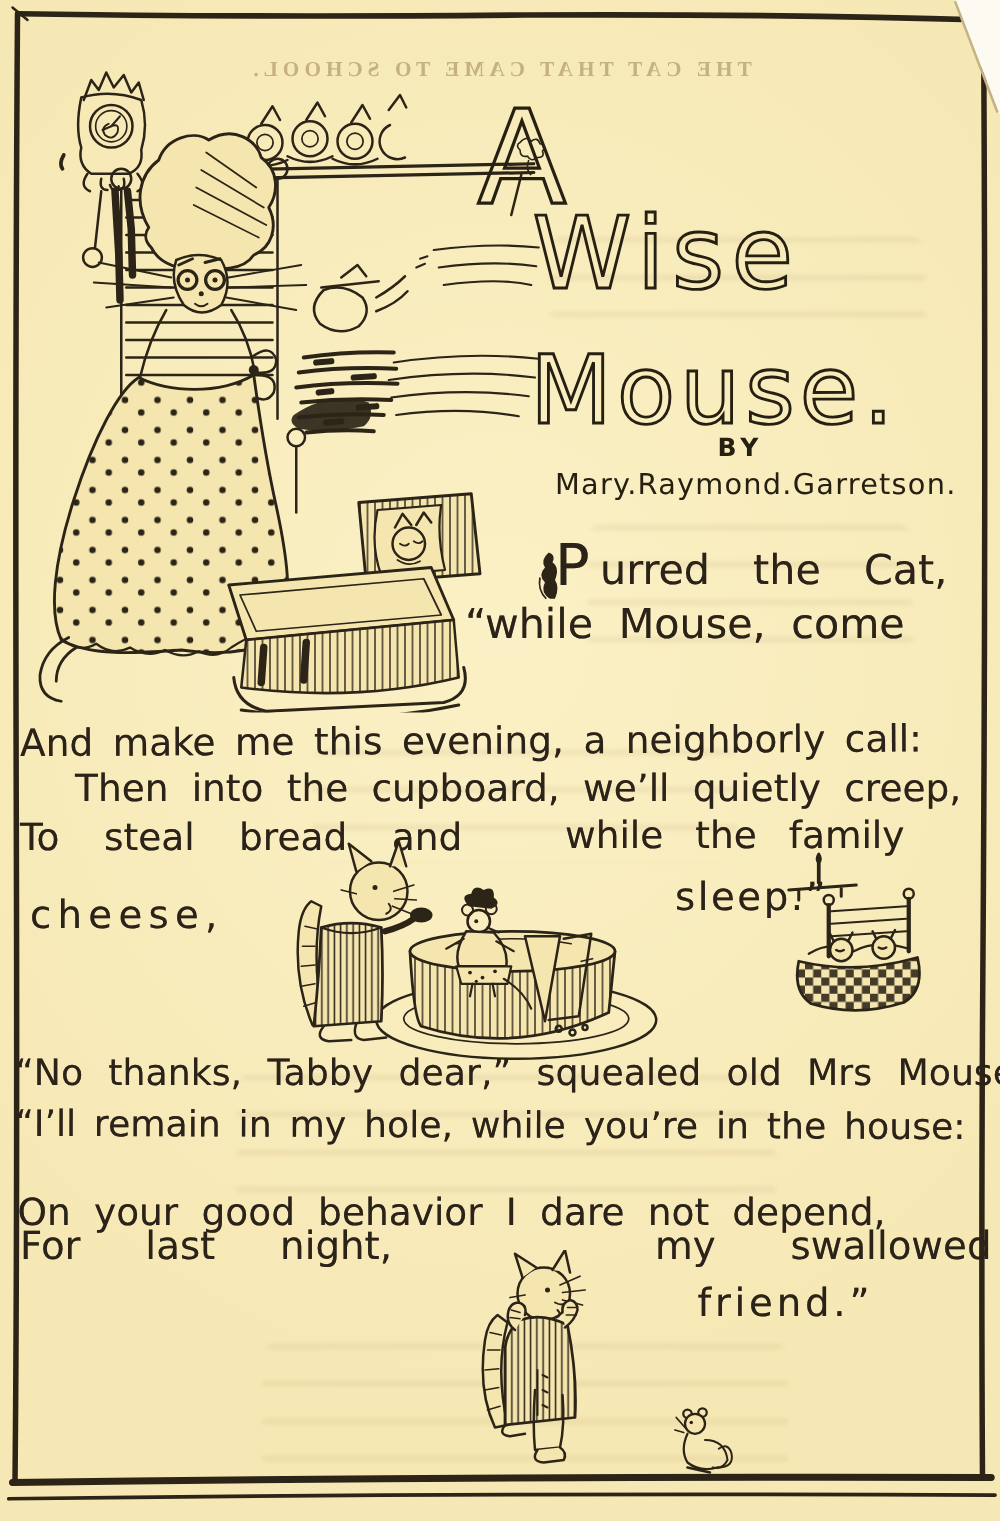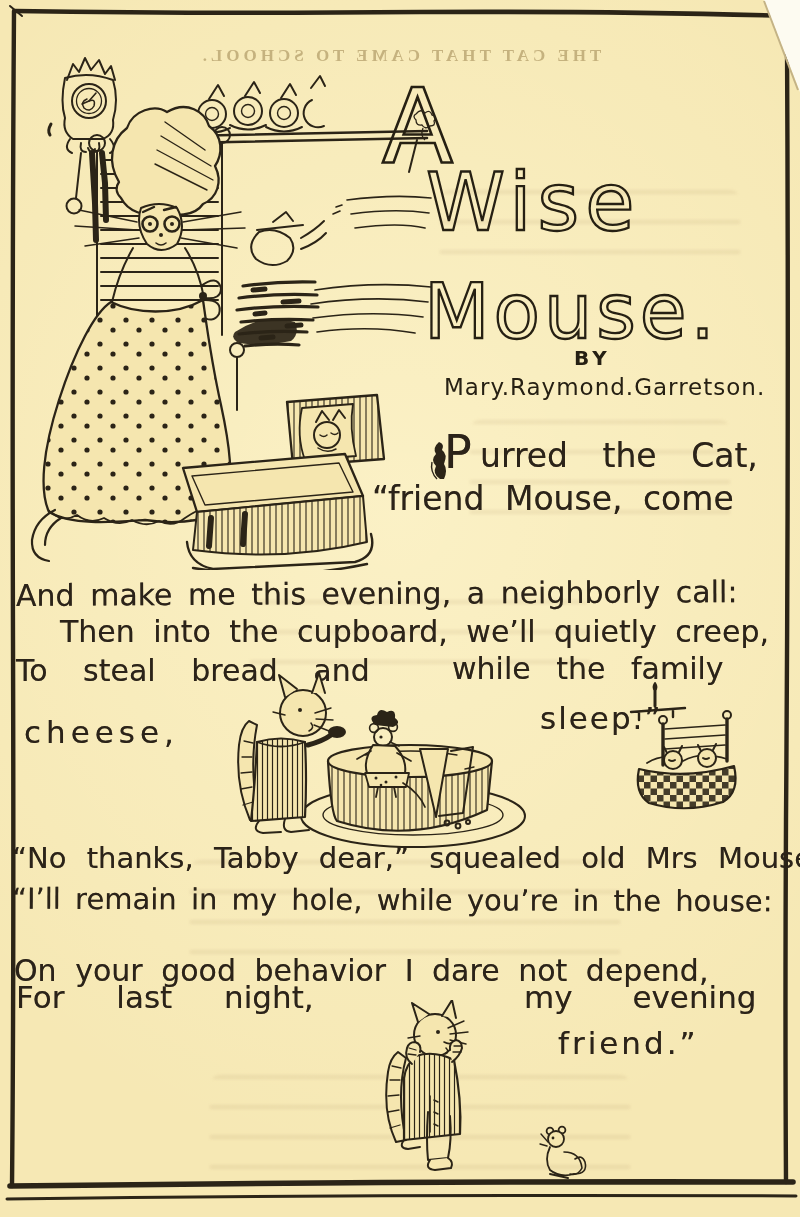--- a/index.html
+++ b/index.html
@@ -171,21 +171,21 @@
     <text class="solid" x="206" y="303" font-size="20" letter-spacing="4" font-weight="bold">BY</text>
     <text class="solid" x="76" y="333" font-size="23" letter-spacing="1">Mary.Raymond.Garretson.</text>
   </svg>
 
   <svg class="abs" style="left:428px;top:440px" width="22" height="44" viewBox="0 0 22 44">
     <path d="M11,2 Q4,8 8,14 Q2,20 8,26 Q4,34 12,39 L16,39 Q20,30 16,24 Q20,14 14,10 Q17,4 11,2 Z" fill="#2b2417"></path>
     <path d="M9,39 Q2,32 4,22" stroke="#2b2417" stroke-width="1.4" fill="none"></path>
   </svg>
   <div class="line" style="left:444px;top:428px;font-size:46px;">P</div>
   <div class="line" style="left:480px;top:439px;font-size:33px;word-spacing:24px;">urred the Cat,</div>
-  <div class="line" style="left:372px;top:482px;font-size:33px;word-spacing:10px;">“friend Mouse, come</div>
+  <div class="line" style="left:372px;top:482px;font-size:33px;word-spacing:10px;">“while Mouse, come</div>
   <div class="line" style="left:16px;top:578px;font-size:30px;word-spacing:6px;transform:rotate(-.3deg);">And make me this evening, a neighborly call:</div>
   <div class="line" style="left:16px;top:616px;font-size:30px;word-spacing:9px;margin-left:44px;">Then into the cupboard, we’ll quietly creep,</div>
   <div class="line" style="left:16px;top:655px;font-size:30px;word-spacing:26px;">To steal bread and</div>
   <div class="line" style="left:452px;top:653px;font-size:30px;word-spacing:16px;">while the family</div>
   <div class="line" style="left:24px;top:716px;font-size:31px;letter-spacing:5px;">cheese,</div>
   <div class="line" style="left:520px;top:702px;font-size:31px;letter-spacing:2px;margin-left:20px;">sleep.”</div>
 
   <svg class="abs" style="left:215px;top:665px" width="540" height="190" viewBox="0 0 540 190">
     <defs>
       <pattern id="st1" width="5" height="8" patternUnits="userSpaceOnUse">
@@ -265,21 +265,21 @@
         <ellipse cx="122" cy="67" rx="9" ry="6" fill="#2b2417" stroke="none"></ellipse>
         <path d="M44,156 q-8,10 4,12 l18,-1 M70,154 q-4,12 6,13 l18,-2" stroke-width="2"></path>
       </g>
     </g>
   </svg>
 
   <div class="line" style="left:12px;top:843px;font-size:29px;word-spacing:11px;">“No thanks, Tabby dear,” squealed old Mrs Mouse,</div>
   <div class="line" style="left:12px;top:885px;font-size:29px;word-spacing:5px;transform:rotate(.2deg);">“I’ll remain in my hole, while you’re in the house:</div>
   <div class="line" style="left:14px;top:927px;font-size:30px;word-spacing:9px;margin-top:28px;">On your good behavior I dare not depend,</div>
   <div class="line" style="left:16px;top:981px;font-size:31px;word-spacing:42px;">For last night,</div>
-  <div class="line" style="left:524px;top:981px;font-size:31px;word-spacing:50px;">my evening</div>
+  <div class="line" style="left:524px;top:981px;font-size:31px;word-spacing:50px;">my swallowed</div>
   <div class="line" style="left:558px;top:1027px;font-size:31px;letter-spacing:3px;">friend.”</div>
 
   <svg class="abs" style="left:382px;top:1000px" width="108" height="182" viewBox="0 0 108 182">
     <defs>
       <pattern id="st3" width="5" height="8" patternUnits="userSpaceOnUse">
         <rect width="5" height="8" fill="#f5e6af"></rect>
         <path d="M2.5,0 V8" stroke="#2b2417" stroke-width="1.2"></path>
       </pattern>
     </defs>
     <g class="ln" stroke-width="2">

